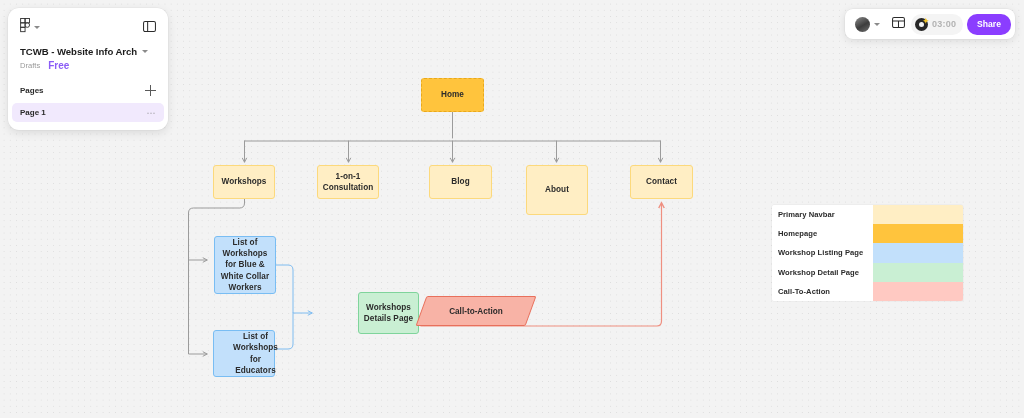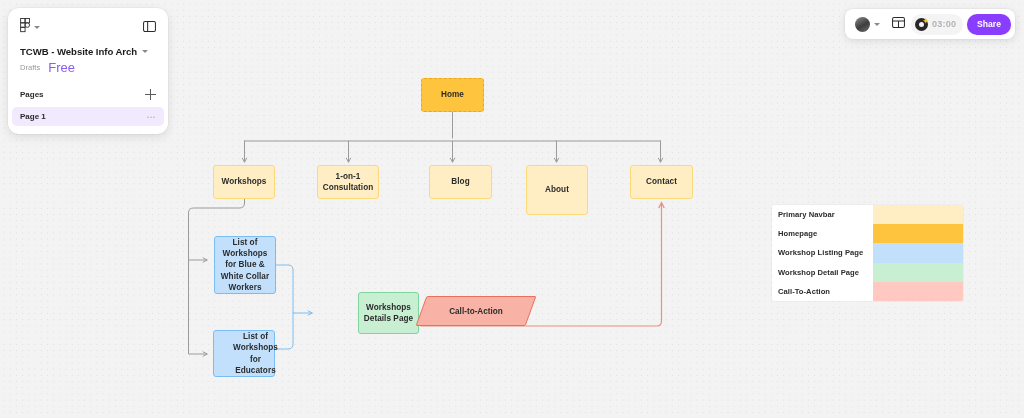--- a/index.html
+++ b/index.html
@@ -152,21 +152,21 @@
     letter-spacing: -0.05px;
     white-space: nowrap;
   }
   .panel-sub-row {
     display: flex;
     align-items: center;
     gap: 8px;
     padding: 3px 12px 0 12px;
   }
   #doc-folder { font-size: 7.6px; color: #9a9a9a; }
-  #doc-plan { font-size: 13px; color: #8b5cf6; font-weight: normal; }
+  #doc-plan { font-size: 10px; color: #8b5cf6; font-weight: bold; }
 
   .panel-sep { height: 11px; }
 
   .pages-header {
     display: flex;
     align-items: center;
     justify-content: space-between;
     padding: 0 12px;
     height: 17px;
   }

